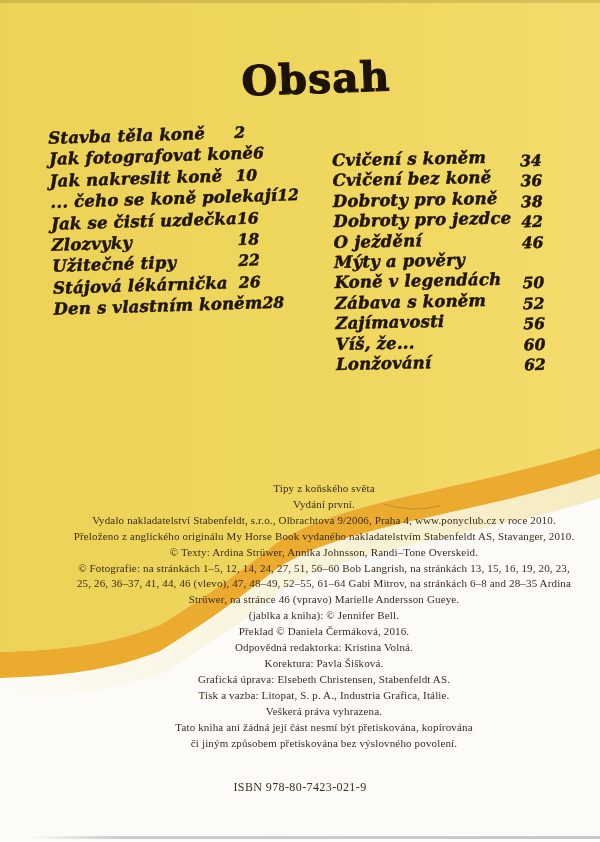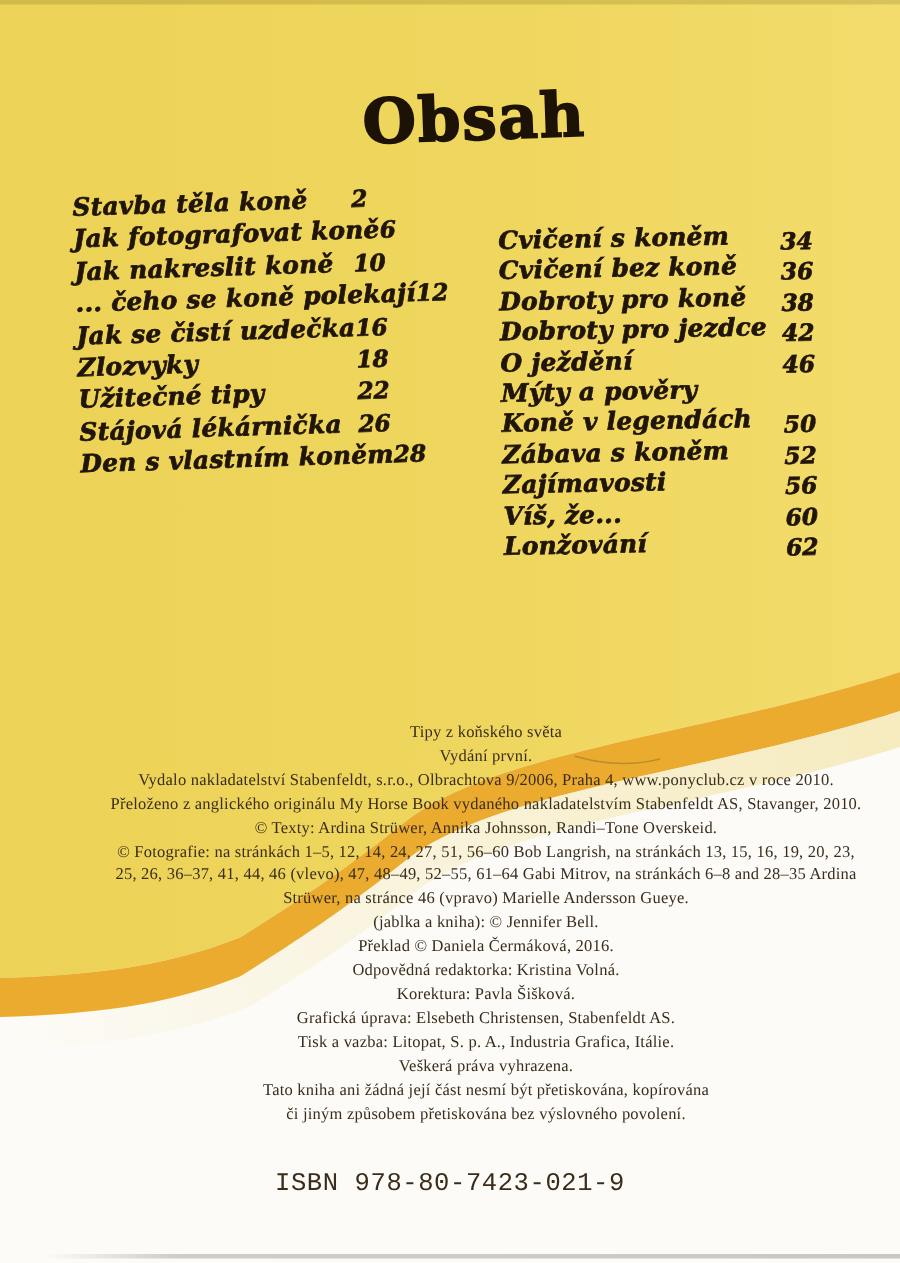--- a/index.html
+++ b/index.html
@@ -35,21 +35,21 @@
   .toc-right{left:328px;top:151px;width:232px;transform:rotate(-1.1deg);transform-origin:0 0;}
   .toc-right .row{height:20.4px;font-size:16.5px;line-height:20.4px;}
   .toc-right .pg{font-size:15.5px;padding-left:10px;transform:translateY(4px);}
   .colophon{
     position:absolute;left:0;top:481px;width:600px;text-align:center;
     font-family:"Liberation Serif",serif;font-size:11px;line-height:15.9px;
     color:#3a2d1c;letter-spacing:.15px;padding-left:24px;
   }
   .isbn{
     position:absolute;left:0;top:780px;width:600px;text-align:center;
-    font-family:Liberation Mono, monospace;font-size:17px;color:#3a2d1c;
+    font-family:Liberation Serif, serif;font-size:12px;color:#3a2d1c;
     letter-spacing:.4px;
   }
 </style>
 </head>
 <body>
 
 <div class="page">
 
   <svg class="bg" width="600" height="842" viewBox="0 0 600 842">
     <defs>

